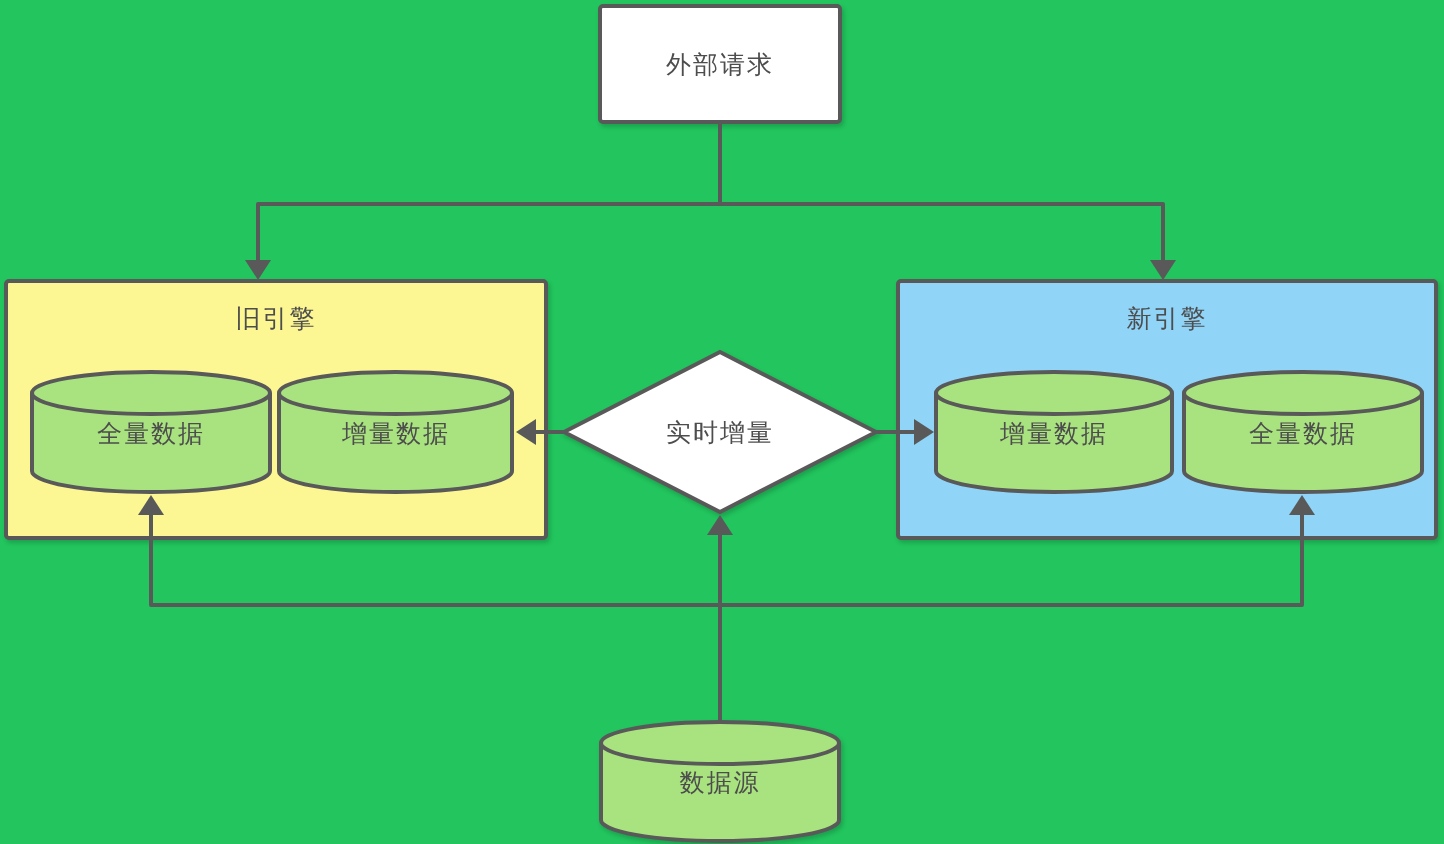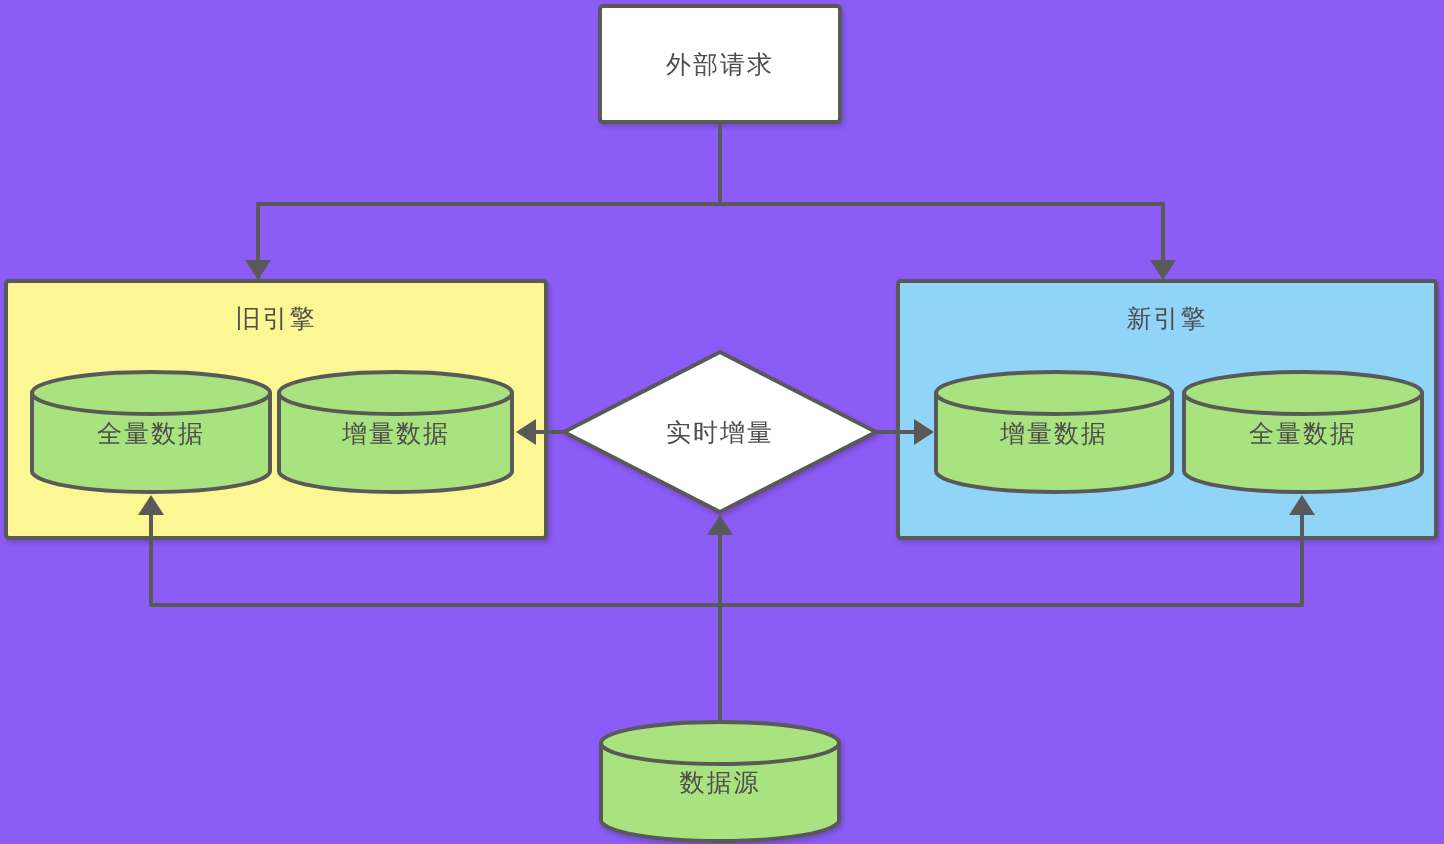--- a/index.html
+++ b/index.html
@@ -4,21 +4,21 @@
 <style>
   html, body {
     margin: 0;
     padding: 0;
     background: #FFFFFF;
   }
   .stage {
     position: relative;
     width: 1444px;
     height: 844px;
-    background: #8b5cf6;
+    background: #22c55e;
     overflow: hidden;
   }
   svg {
     display: block;
   }
   svg text {
     font-family: "DejaVu Sans", "Liberation Sans", sans-serif;
     font-size: 25px;
     letter-spacing: 2px;
     text-anchor: middle;

